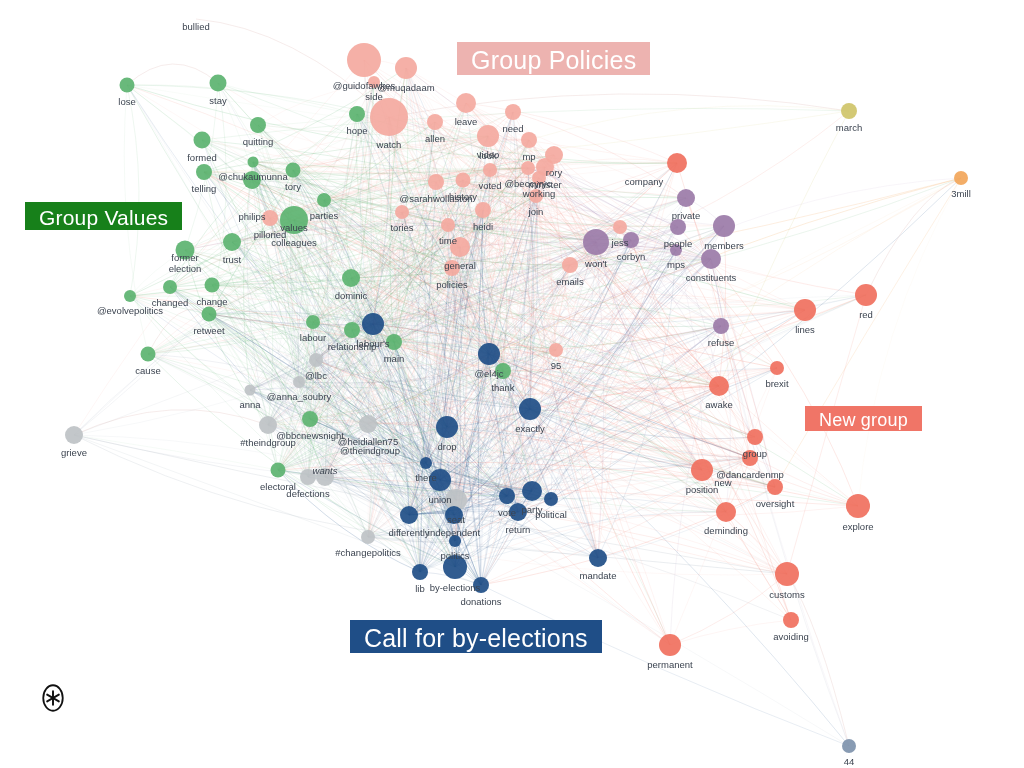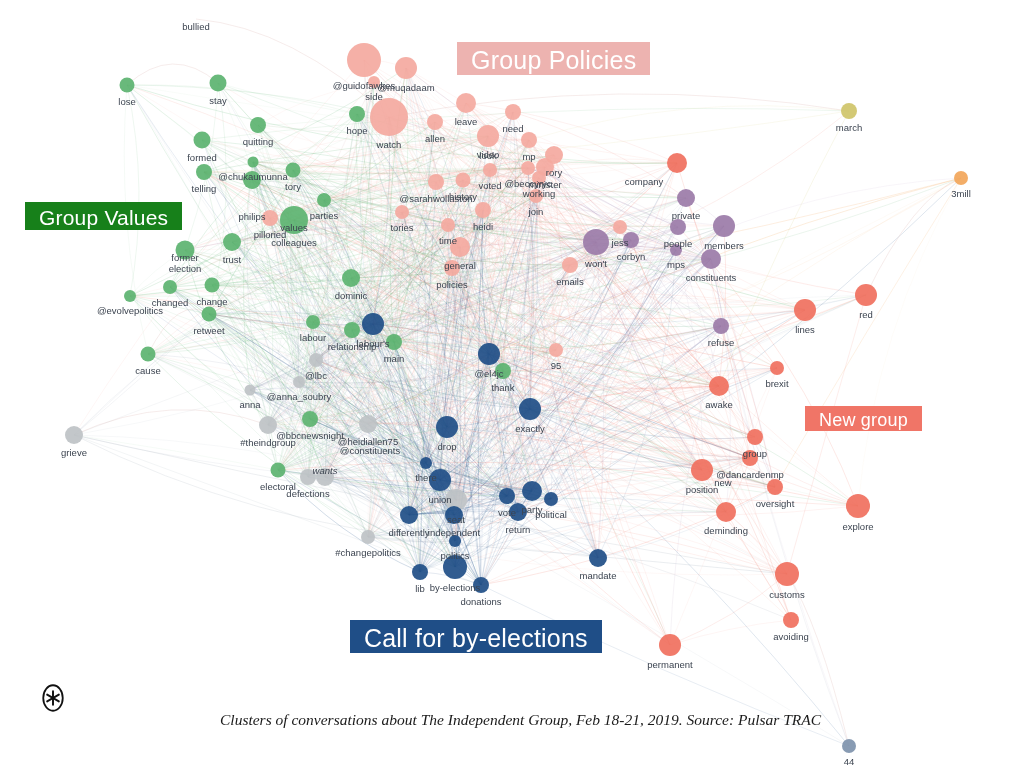--- a/index.html
+++ b/index.html
@@ -1699,21 +1699,21 @@
       <div class="nlabel" style="left: 313px; top: 332px;">labour</div>
       <div class="nlabel" style="left: 352px; top: 341px;">relationship</div>
       <div class="nlabel" style="left: 373px; top: 338px;">labour's</div>
       <div class="nlabel" style="left: 394px; top: 353px;">main</div>
       <div class="nlabel" style="left: 316px; top: 370px;">@lbc</div>
       <div class="nlabel" style="left: 299px; top: 391px;">@anna_soubry</div>
       <div class="nlabel" style="left: 250px; top: 398.5px;">anna</div>
       <div class="nlabel" style="left: 310px; top: 430px;">@bbcnewsnight</div>
       <div class="nlabel" style="left: 268px; top: 437px;">#theindgroup</div>
       <div class="nlabel" style="left: 368px; top: 436px; text-align: center;">@heidiallen75</div>
-      <div class="nlabel" style="left: 370px; top: 445px;">@constituents</div>
+      <div class="nlabel" style="left: 370px; top: 445px;">@theindgroup</div>
       <div class="nlabel" style="left: 74px; top: 447px;">grieve</div>
       <div class="nlabel" style="left: 278px; top: 480.5px;">electoral</div>
       <div class="nlabel" style="left: 308px; top: 488px;">defections</div>
       <div class="nlabel" style="left: 325px; top: 465px; font-style: italic;">wants</div>
       <div class="nlabel" style="left: 368px; top: 547px;">#changepolitics</div>
       <div class="nlabel" style="left: 364px; top: 80px;">@guidofawkes</div>
       <div class="nlabel" style="left: 374px; top: 91px;">side</div>
       <div class="nlabel" style="left: 406px; top: 82px;">@muqadaam</div>
       <div class="nlabel" style="left: 357px; top: 125px;">hope</div>
       <div class="nlabel" style="left: 389px; top: 139px;">watch</div>
@@ -1802,14 +1802,13 @@
     <svg id="pulsar-mark" viewBox="0 0 40 40">
       <ellipse cx="20" cy="20" rx="13" ry="17" fill="none" stroke="#111" stroke-width="2.4"></ellipse>
       <g stroke="#111" stroke-width="2.6" stroke-linecap="round">
         <line x1="20" y1="11" x2="20" y2="29"></line>
         <line x1="12.2" y1="15.5" x2="27.8" y2="24.5"></line>
         <line x1="12.2" y1="24.5" x2="27.8" y2="15.5"></line>
       </g>
     </svg>
   </div>
 
-  <div id="footer-caption">Clusters of conversations about The Independent Group, Feb 18-21, 2019. Source: Pulsar TRAC</div>
 </div>
 
 </body></html>

